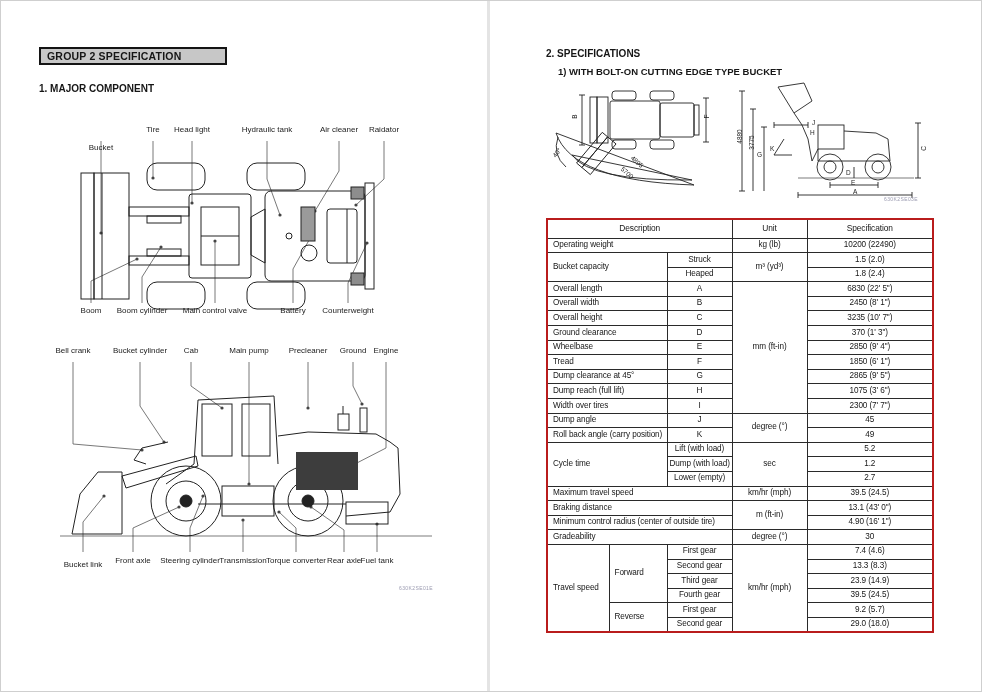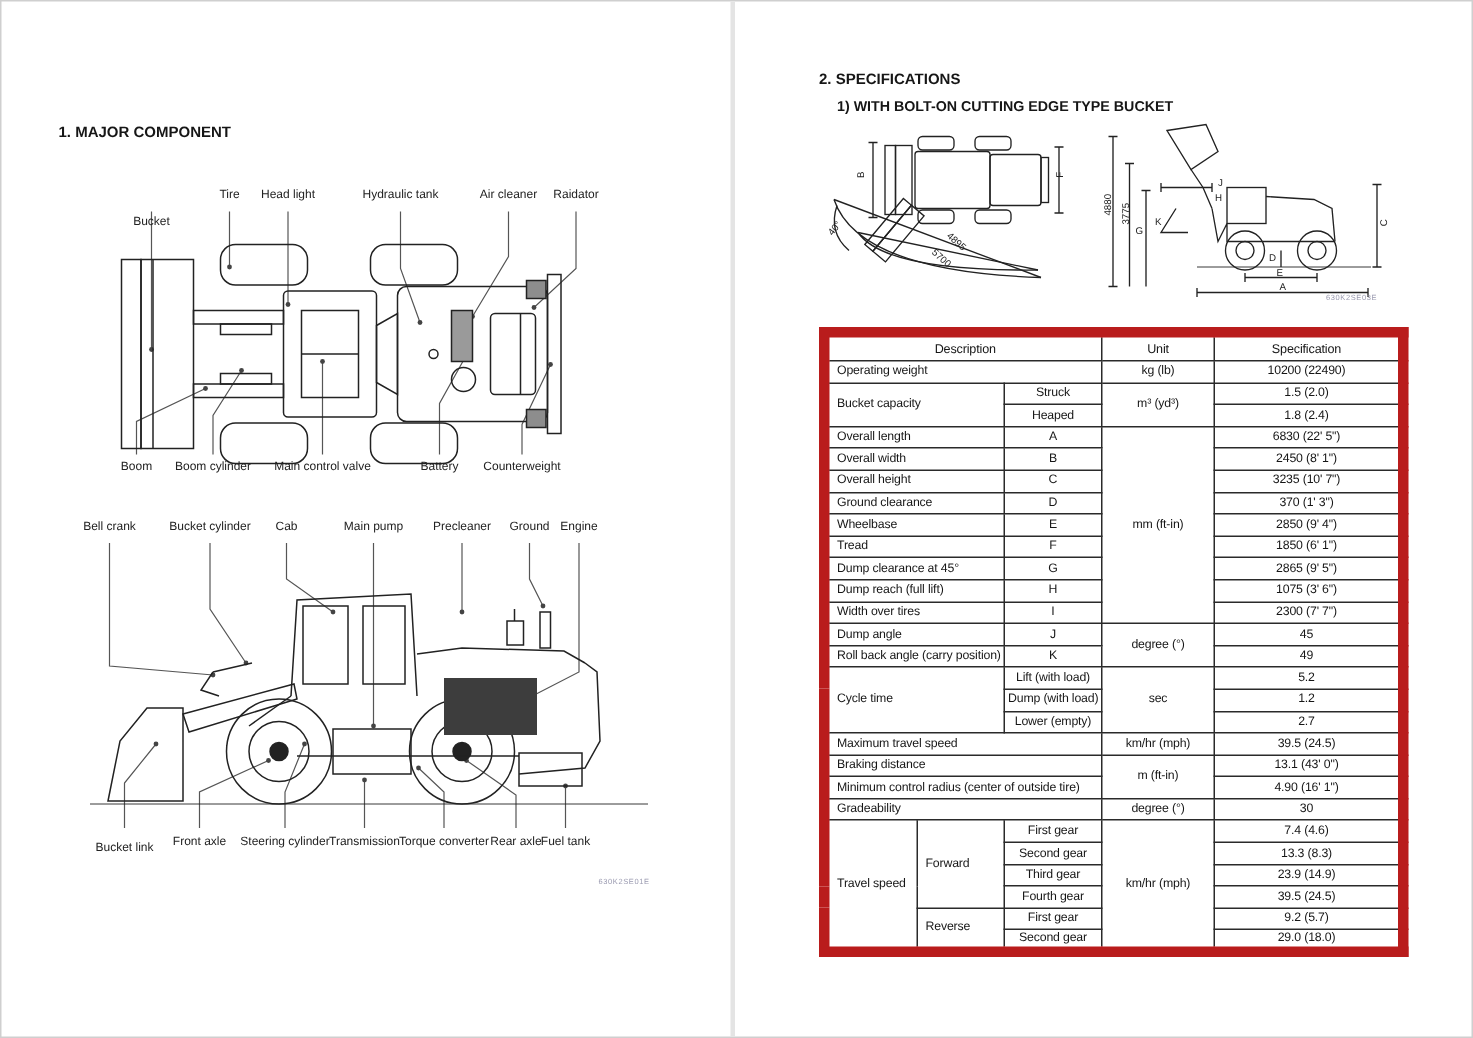--- a/index.html
+++ b/index.html
@@ -33,37 +33,38 @@
 }
 .rot-90 { transform:rotate(-90deg); transform-origin:center; }
 .rot-41 { transform:rotate(41deg); transform-origin:center; }
 .rot-n52 { transform:rotate(-52deg); transform-origin:center; }
 .figcode { position:absolute; font-size:5px; color:#9a9ab0; letter-spacing:.4px; white-space:nowrap; }
 .pageno { position:absolute; top:663px; width:40px; text-align:center; font-size:14px; color:#222;margin-top:33px; }
 
 
 table.spec {
   position:absolute; left:545px; top:217px; width:386px;
-  border-collapse:collapse; table-layout:fixed; border:7px solid #b91c1c;
+  border-collapse:collapse; table-layout:fixed; border:2px solid #b91c1c;
 }
 .spec th, .spec td {
   border:1px solid #2a2a2a; font-size:8.2px; font-weight:normal;
   text-align:center; vertical-align:middle; padding:0 2px;
   height:14.6px; line-height:1.05; letter-spacing:-.1px;
   overflow:hidden; white-space:nowrap;
 }
 .spec thead th { height:19px; font-size:8.4px; }
 .spec .al-l { text-align:left; padding-left:5px; }
 </style>
 </head>
 <body>
 
 <div class="sheet">
   <div class="gutter"></div>
 
+  <div class="group-header">GROUP 2 SPECIFICATION</div>
   <div class="sec-title" style="left:38px; top:82px;">1. MAJOR COMPONENT</div>
 
   <div class="fig" style="left:50px; top:120px; width:400px; height:200px;">
     <svg viewBox="0 0 400 200" width="400" height="200">
       <g stroke="#555" stroke-width="0.8" fill="none">
         <polyline points="50,20 50,112"></polyline>
         <polyline points="102,20 102,57"></polyline>
         <polyline points="141,20 141,82"></polyline>
         <polyline points="216,20 216,58 229,94"></polyline>
         <polyline points="288,20 288,50 264,90"></polyline>

